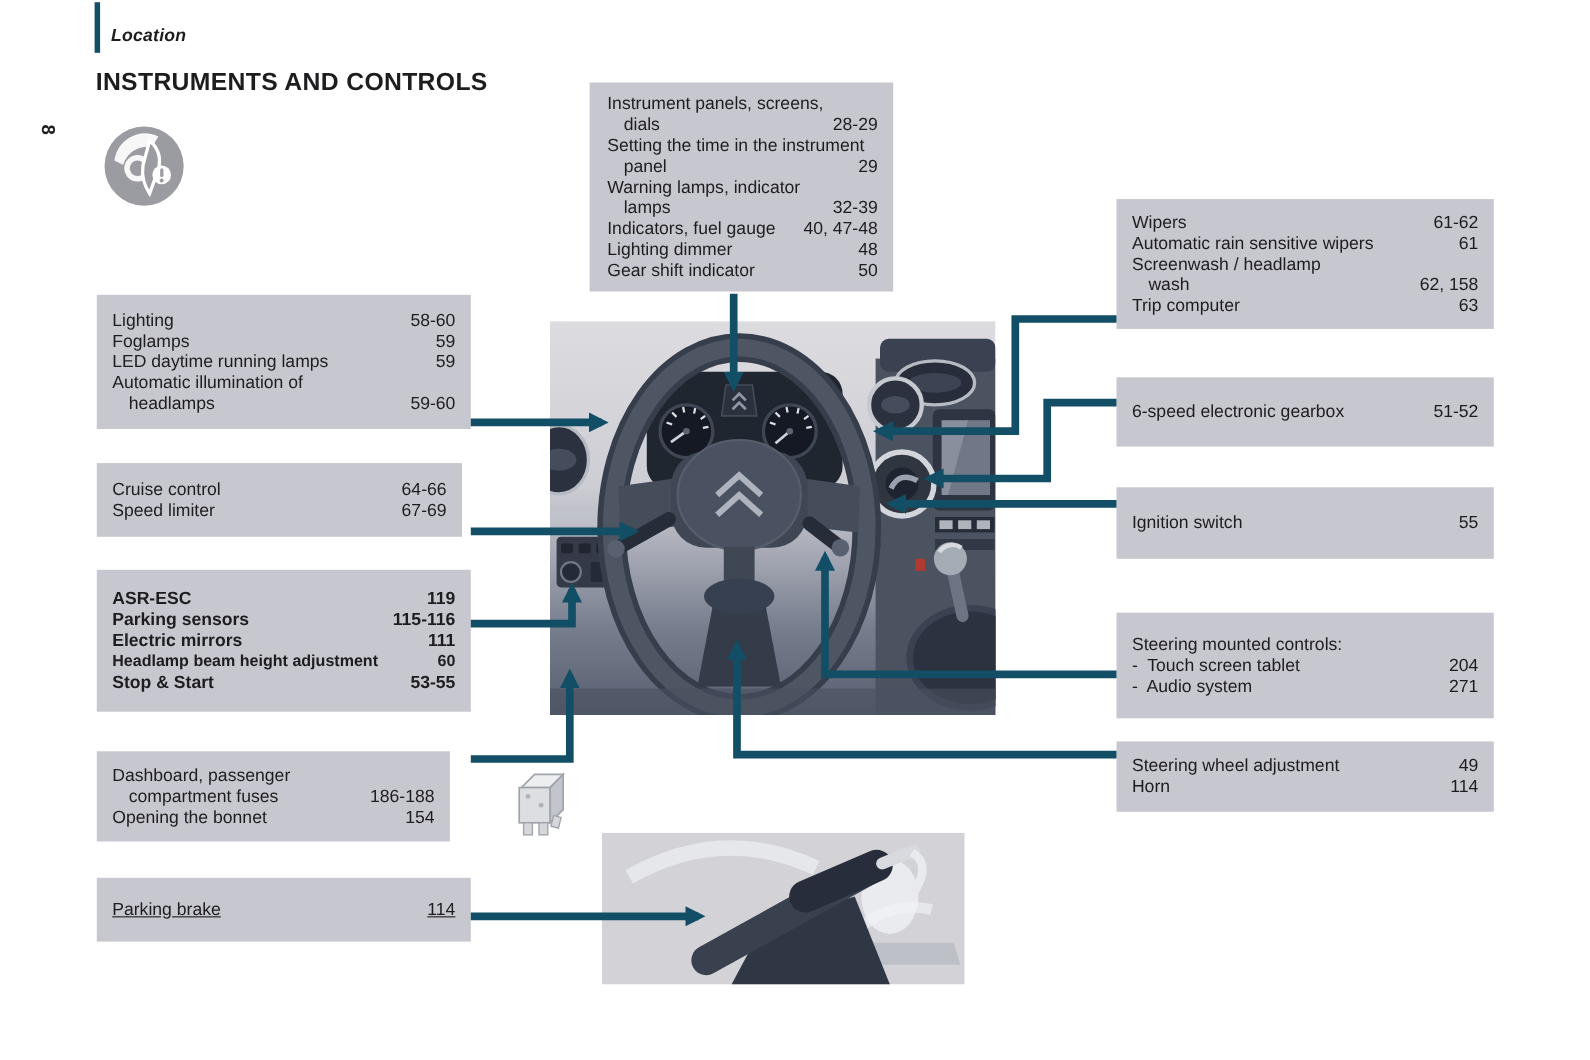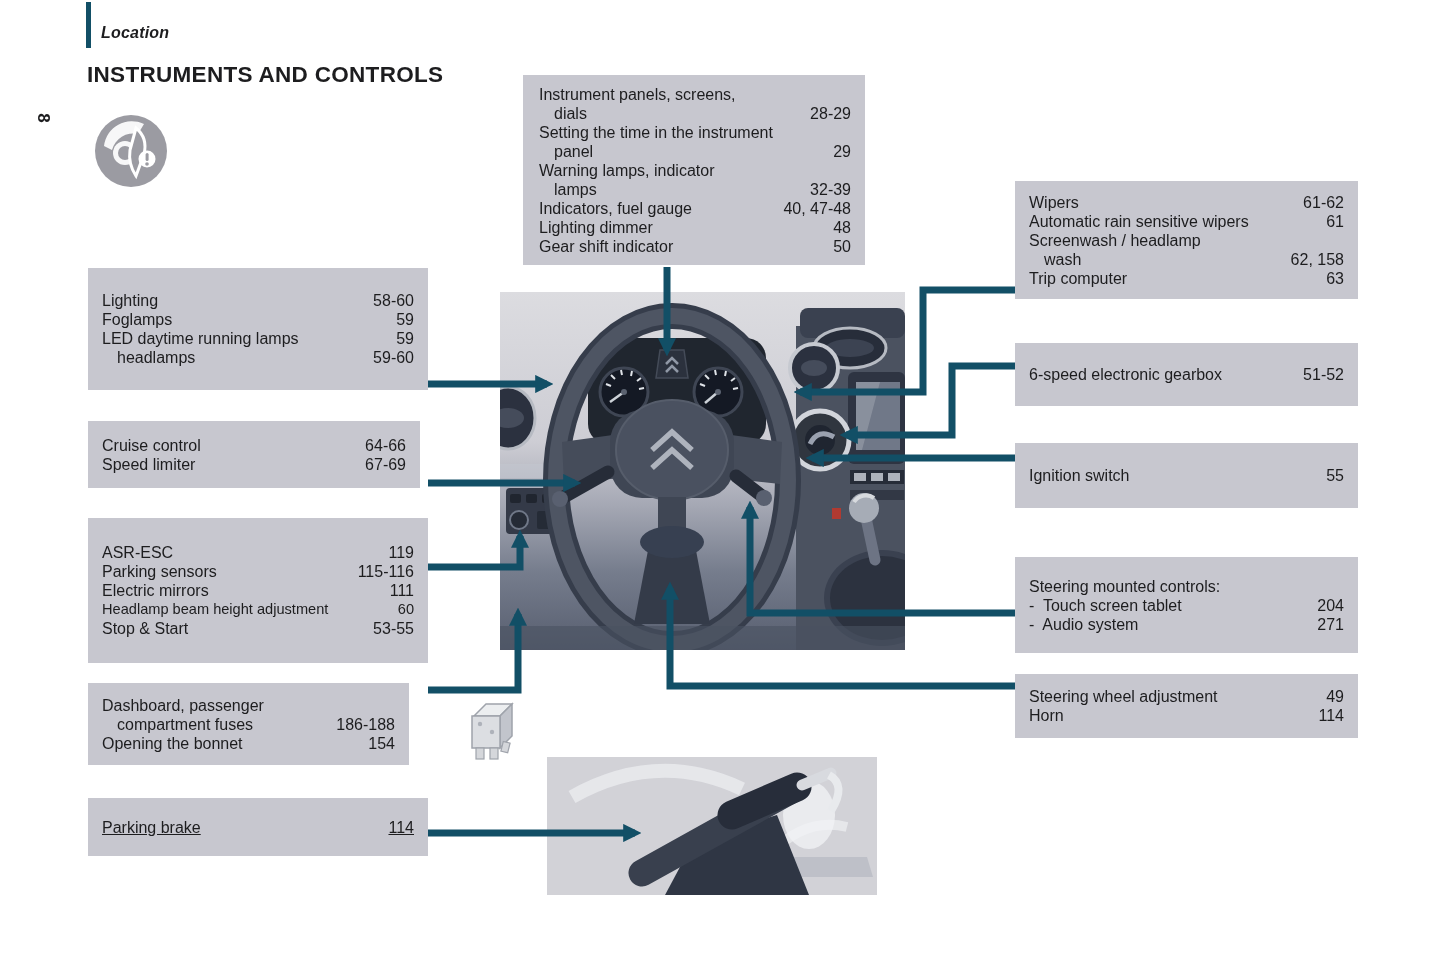--- a/index.html
+++ b/index.html
@@ -14,24 +14,24 @@
   #page-num{left:38px;top:108px;font-size:17px;font-weight:bold;transform:rotate(90deg);transform-origin:center;}
   
   .callout{position:absolute;background:var(--box);display:flex;flex-direction:column;
            justify-content:center;padding:0 14px;box-sizing:border-box;}
   .callout .row{display:flex;justify-content:space-between;align-items:baseline;
                 font-size:16px;line-height:19px;white-space:pre;}
   .callout .row.indent .lab{padding-left:15px;}
   .callout .row.small{font-size:14.6px;}
   .callout .pg{text-align:right;padding-left:8px;}
   
-  #box-instrument{left:523px;top:75px;width:342px;height:190px;padding-left:16px;}
+  #box-instrument{left:536px;top:75px;width:276px;height:190px;padding-left:16px;}
   #box-lighting{left:88px;top:268px;width:340px;height:122px;}
   #box-cruise{left:88px;top:421px;width:332px;height:67px;}
-  #box-asr{left:88px;top:518px;width:340px;height:145px;}
+  #box-asr{left:88px;top:518px;width:340px;height:129px;font-weight:bold;}
   #box-fuses{left:88px;top:683px;width:321px;height:82px;}
   #box-parking{left:88px;top:798px;width:340px;height:58px;text-decoration:underline;}
   #box-wipers{left:1015px;top:181px;width:343px;height:118px;}
   #box-gearbox{left:1015px;top:343px;width:343px;height:63px;}
   #box-ignition{left:1015px;top:443px;width:343px;height:65px;}
   #box-steercontrols{left:1015px;top:557px;width:343px;height:96px;}
   #box-wheeladj{left:1015px;top:674px;width:343px;height:64px;}
   
   #fig-dashboard{left:500px;top:292px;width:405px;height:358px;}
   #fig-brake{left:547px;top:757px;width:330px;height:138px;}
@@ -71,20 +71,21 @@
       <div class="row"><span class="lab">Warning lamps, indicator</span><span class="pg"></span></div>
       <div class="row indent"><span class="lab">lamps</span><span class="pg">32-39</span></div>
       <div class="row"><span class="lab">Indicators, fuel gauge</span><span class="pg">40, 47-48</span></div>
       <div class="row"><span class="lab">Lighting dimmer</span><span class="pg">48</span></div>
       <div class="row"><span class="lab">Gear shift indicator</span><span class="pg">50</span></div>
     </div>
   <div class="callout" id="box-lighting">
       <div class="row"><span class="lab">Lighting</span><span class="pg">58-60</span></div>
       <div class="row"><span class="lab">Foglamps</span><span class="pg">59</span></div>
       <div class="row"><span class="lab">LED daytime running lamps</span><span class="pg">59</span></div>
+      <div class="row"><span class="lab">Automatic illumination of</span><span class="pg"></span></div>
       <div class="row indent"><span class="lab">headlamps</span><span class="pg">59-60</span></div>
     </div>
   <div class="callout" id="box-cruise">
       <div class="row"><span class="lab">Cruise control</span><span class="pg">64-66</span></div>
       <div class="row"><span class="lab">Speed limiter</span><span class="pg">67-69</span></div>
     </div>
   <div class="callout" id="box-asr">
       <div class="row"><span class="lab">ASR-ESC</span><span class="pg">119</span></div>
       <div class="row"><span class="lab">Parking sensors</span><span class="pg">115-116</span></div>
       <div class="row"><span class="lab">Electric mirrors</span><span class="pg">111</span></div>

